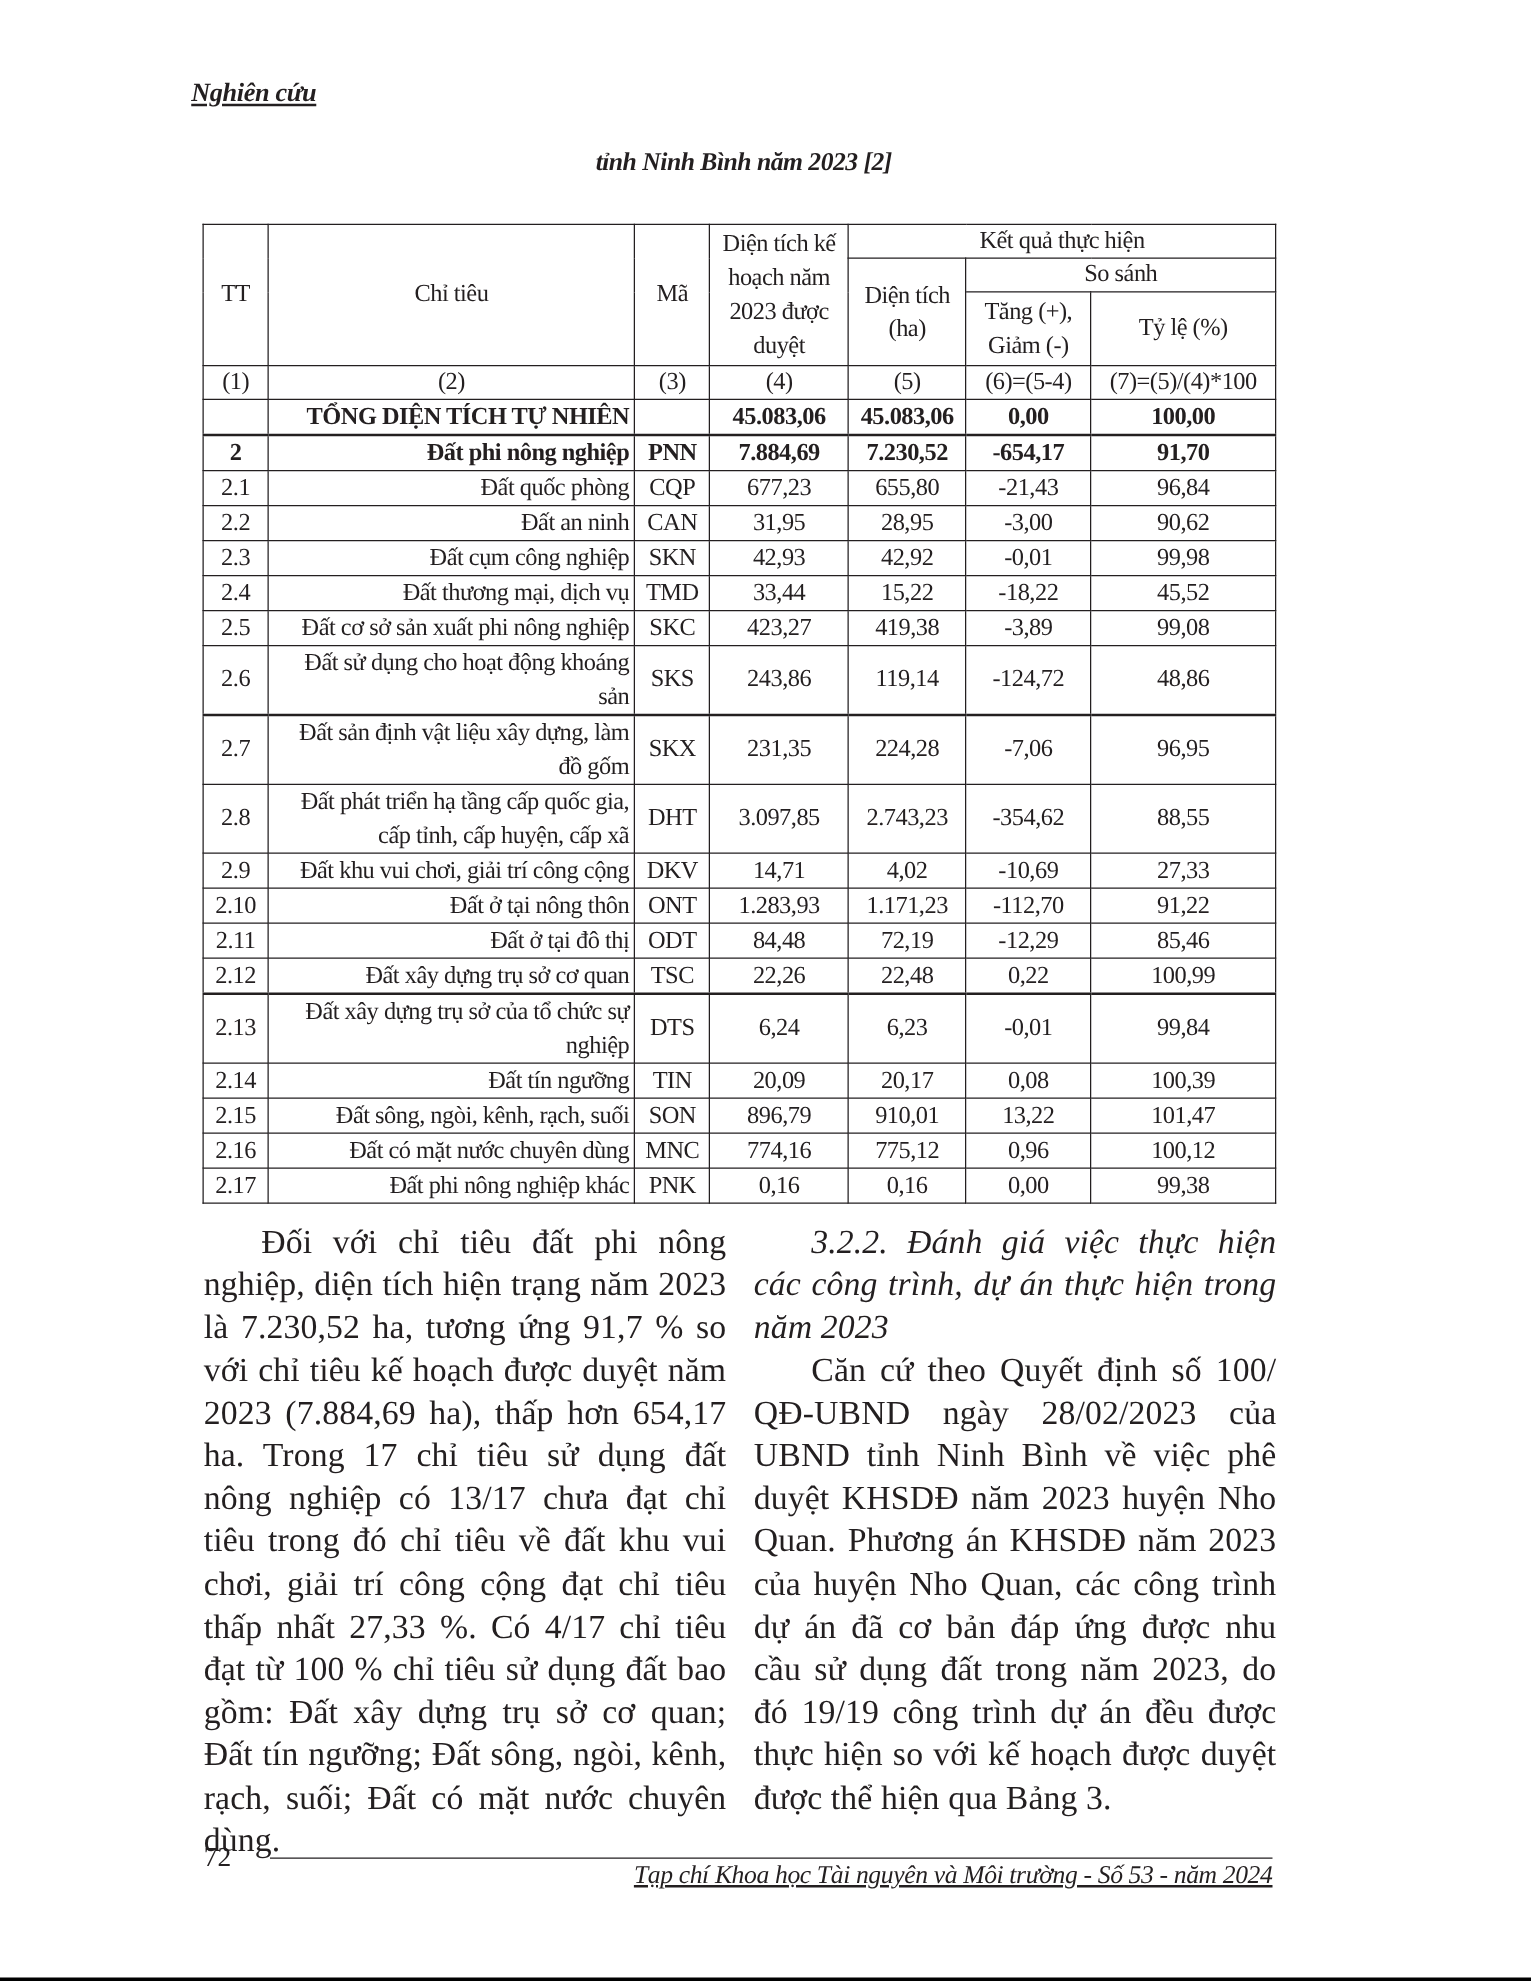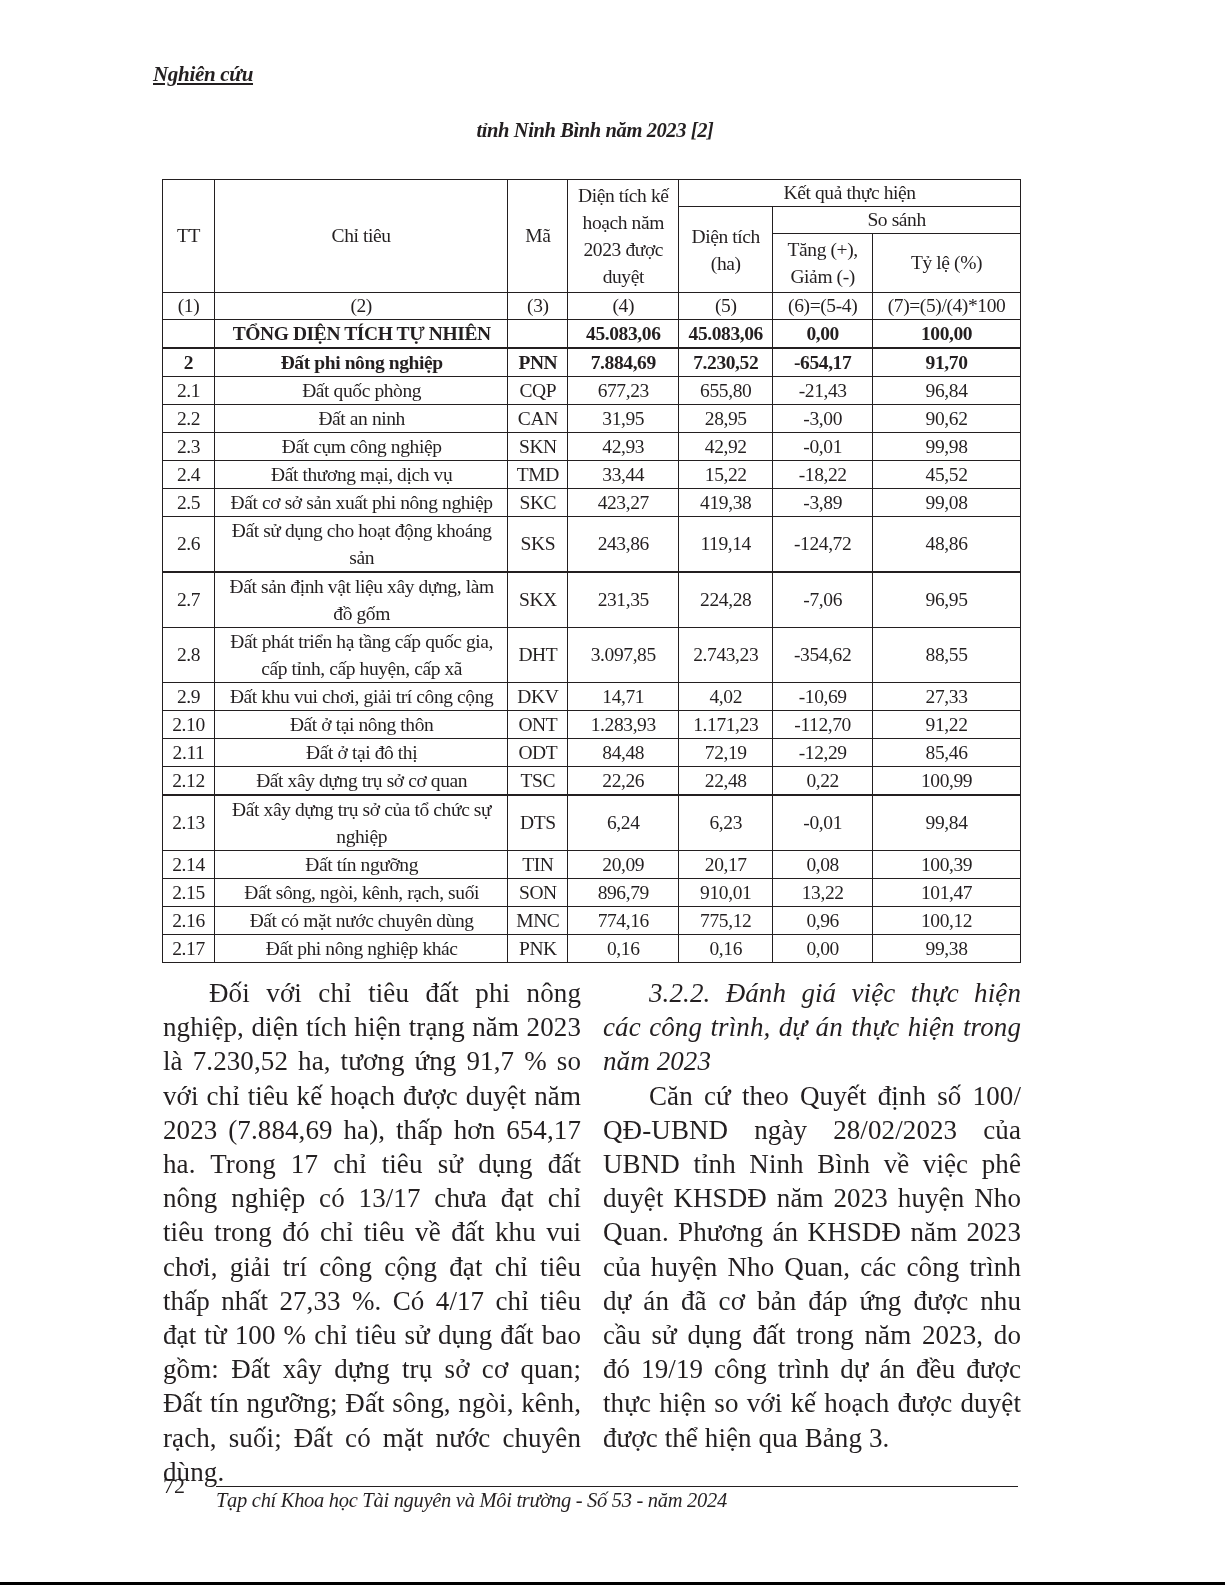--- a/index.html
+++ b/index.html
@@ -2,33 +2,33 @@
 <html><head>
 <meta charset="utf-8">
 <style>
   html, body { margin: 0; padding: 0; background: #ffffff; }
   body { width: 1225px; height: 1585px; position: relative; overflow: hidden; color: #231f20; font-family: "Liberation Serif", "DejaVu Serif", serif; }
   .section-label { position: absolute; left: 153px; top: 62px; font-size: 21px; font-weight: bold; font-style: italic; text-decoration: underline; letter-spacing: -0.3px; }
   .caption { position: absolute; left: 160px; width: 870px; top: 117px; text-align: center; font-size: 20.5px; font-weight: bold; font-style: italic; line-height: 27px; letter-spacing: -0.4px; }
   table.data { position: absolute; left: 162px; top: 179px; width: 859px; border-collapse: collapse; font-size: 19.5px; letter-spacing: -0.4px; }
   table.data td, table.data th { border: 1.3px solid #231f20; padding: 0 4px; line-height: 24px; text-align: center; vertical-align: middle; }
   table.data th { font-weight: normal; }
-  table.data td.name { text-align: center; padding-left: 5px; line-height: 27px; }
+  table.data td.name { text-align: right; padding-left: 5px; line-height: 27px; }
   table.data tr.bold td { font-weight: bold; }
   table.data tr.thickbot td { border-bottom: 2.5px solid #231f20; }
   table.data tr.r1 td { height: 26px; }
   table.data tr.r2 td { height: 53px; }
   .col { position: absolute; top: 960px; width: 418px; font-size: 27px; line-height: 34.2px; text-align: justify; letter-spacing: 0.1px; margin-top: 16px; }
   .col p { margin: 0; text-indent: 46px; }
   .left-col { left: 163px; }
   .right-col { left: 603px; }
   .subhead { font-style: italic; }
   .page-num { position: absolute; left: 163px; top: 1473px; font-size: 22px; text-align: center; }
   .footer-rule { position: absolute; left: 216px; top: 1486px; width: 802px; height: 0; border-top: 1.3px solid #231f20; }
-  .footer-text { position: absolute; left: 216px; width: 802px; top: 1489px; text-align: left; font-size: 20.5px; font-style: italic; letter-spacing: -0.3px; }
+  .footer-text { position: absolute; left: 216px; width: 802px; top: 1489px; text-align: right; font-size: 20.5px; font-style: italic; letter-spacing: -0.3px; text-decoration: underline; }
   .page-bottom-rule { position: absolute; left: 0; top: 1582px; width: 1225px; border-top: 3px solid #000; }
 </style>
 </head>
 <body>
 
 <div class="section-label">Nghiên cứu</div>
 
 <div class="caption">
   <div>tỉnh Ninh Bình năm 2023 [2]</div>
 </div>

